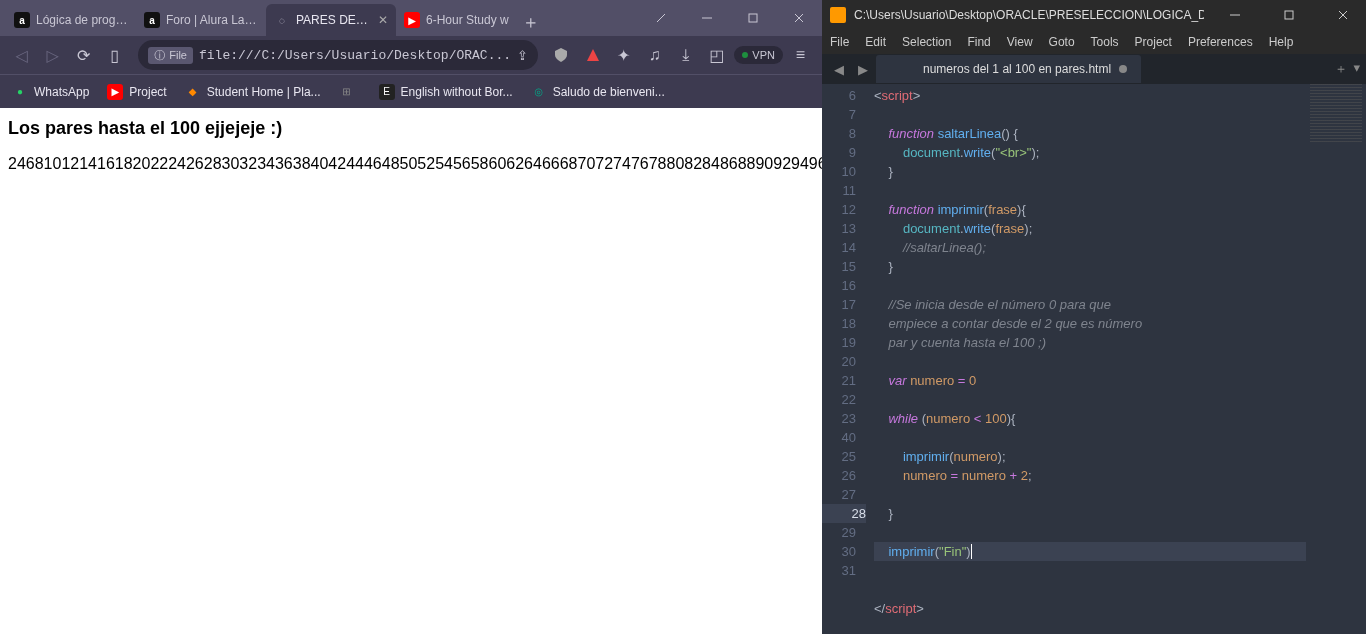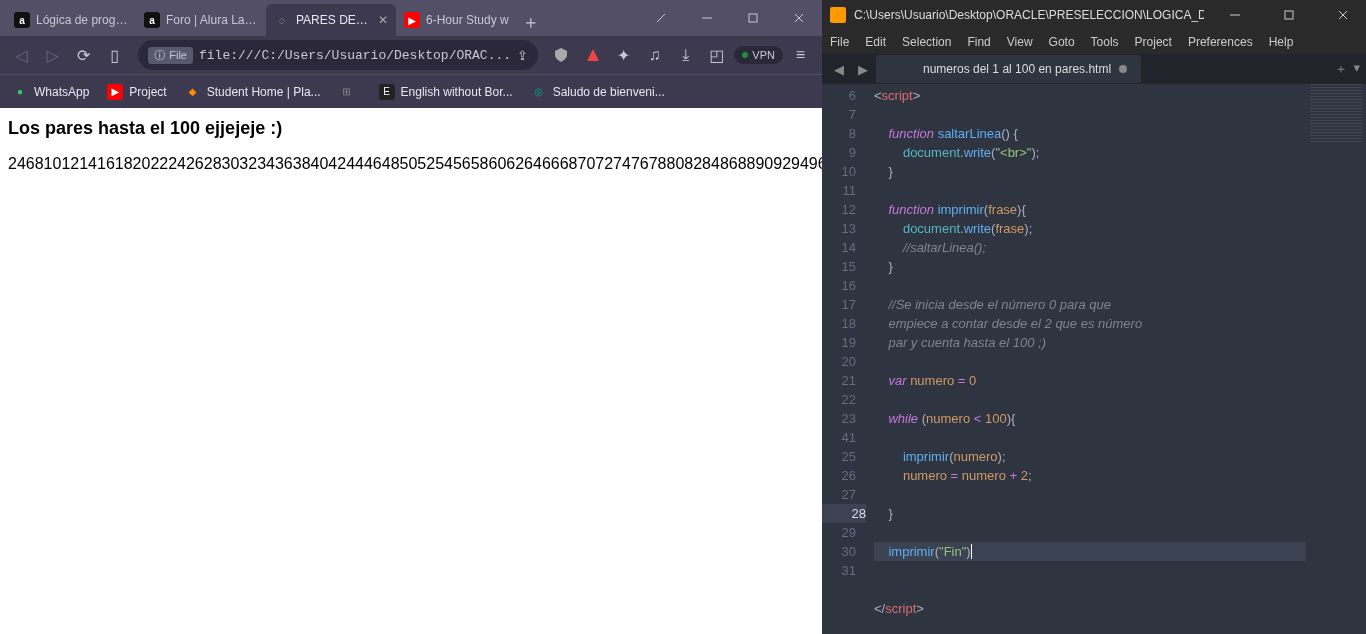--- a/index.html
+++ b/index.html
@@ -234,21 +234,21 @@
         <div>16</div>
         <div>17</div>
         <div></div>
         <div></div>
         <div>18</div>
         <div>19</div>
         <div>20</div>
         <div>21</div>
         <div>22</div>
         <div>23</div>
-        <div>41</div>
+        <div>40</div>
         <div>25</div>
         <div>26</div>
         <div>27</div>
         <div class="hl">28</div>
         <div>29</div>
         <div>30</div>
         <div>31</div>
       </div>
     <div class="code" id="code"><span class="codeline"><span class="tok-p">&lt;</span><span class="tok-tag">script</span><span class="tok-p">&gt;</span></span><span class="codeline"></span><span class="codeline">    <span class="tok-kw">function</span> <span class="tok-fn">saltarLinea</span><span class="tok-p">() {</span></span><span class="codeline">        <span class="tok-obj">document</span><span class="tok-p">.</span><span class="tok-fn">write</span><span class="tok-p">(</span><span class="tok-str">"&lt;br&gt;"</span><span class="tok-p">);</span></span><span class="codeline">    <span class="tok-p">}</span></span><span class="codeline"></span><span class="codeline">    <span class="tok-kw">function</span> <span class="tok-fn">imprimir</span><span class="tok-p">(</span><span class="tok-var">frase</span><span class="tok-p">){</span></span><span class="codeline">        <span class="tok-obj">document</span><span class="tok-p">.</span><span class="tok-fn">write</span><span class="tok-p">(</span><span class="tok-var">frase</span><span class="tok-p">);</span></span><span class="codeline">        <span class="tok-cm">//saltarLinea();</span></span><span class="codeline">    <span class="tok-p">}</span></span><span class="codeline"></span><span class="codeline">    <span class="tok-cm">//Se inicia desde el número 0 para que</span></span><span class="codeline">    <span class="tok-cm">empiece a contar desde el 2 que es número</span></span><span class="codeline">    <span class="tok-cm">par y cuenta hasta el 100 ;)</span></span><span class="codeline"></span><span class="codeline">    <span class="tok-kw">var</span> <span class="tok-var">numero</span> <span class="tok-op">=</span> <span class="tok-num">0</span></span><span class="codeline"></span><span class="codeline">    <span class="tok-kw">while</span> <span class="tok-p">(</span><span class="tok-var">numero</span> <span class="tok-op">&lt;</span> <span class="tok-num">100</span><span class="tok-p">){</span></span><span class="codeline"></span><span class="codeline">        <span class="tok-fn">imprimir</span><span class="tok-p">(</span><span class="tok-var">numero</span><span class="tok-p">);</span></span><span class="codeline">        <span class="tok-var">numero</span> <span class="tok-op">=</span> <span class="tok-var">numero</span> <span class="tok-op">+</span> <span class="tok-num">2</span><span class="tok-p">;</span></span><span class="codeline"></span><span class="codeline">    <span class="tok-p">}</span></span><span class="codeline"></span><span class="codeline hl">    <span class="tok-fn">imprimir</span><span class="tok-p">(</span><span class="tok-str">"Fin"</span><span class="tok-p">)<span class="cursor"></span></span></span><span class="codeline"></span><span class="codeline"></span><span class="codeline"><span class="tok-p">&lt;/</span><span class="tok-tag">script</span><span class="tok-p">&gt;</span></span></div>
     <div class="minimap">

